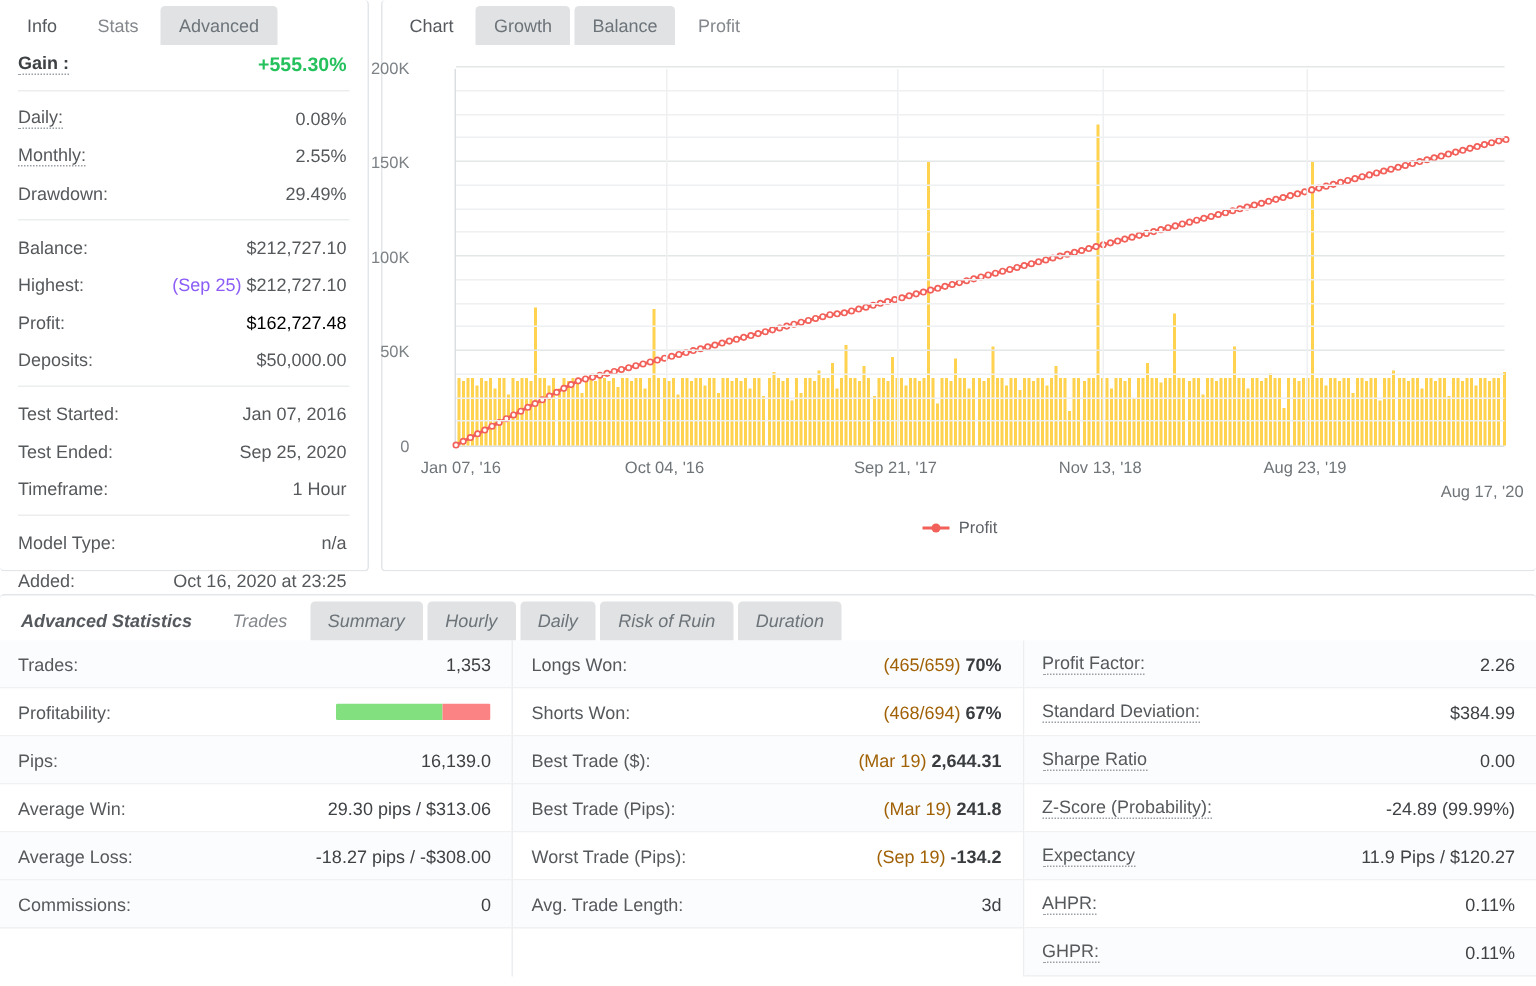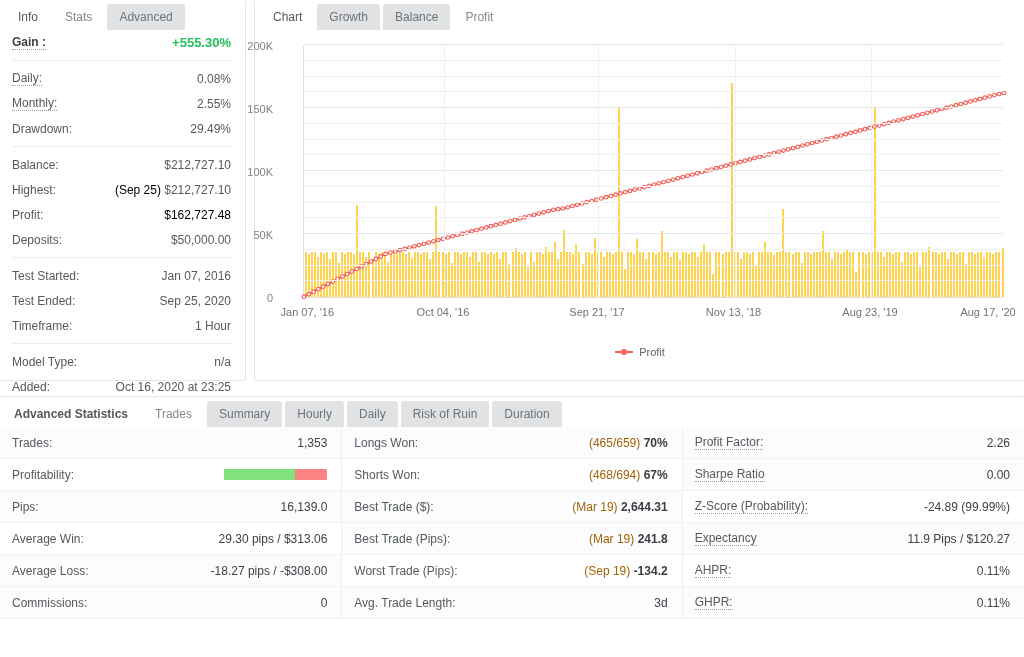--- a/index.html
+++ b/index.html
@@ -45,21 +45,21 @@
   .stat-list { position:absolute; left:0; top:30px; right:0; padding:0 0 4px 0; }
   .srow {
     display:flex; align-items:center; justify-content:space-between;
     padding:4px 14px 4px 12px; height:25px;
   }
   .srow .lbl { color:#56595c; font-size:12px; white-space:nowrap; }
   .srow .val { color:#56595c; font-size:12px; text-align:right; white-space:nowrap; }
   .srow.big .lbl { font-weight:bold; color:#3e4144; }
   .srow.big .val { font-weight:bold; color:#24c15c; font-size:13px; }
   .val .green { color:#000000; }
-  .val .muted { color:#000000; }
+  .val .muted { color:#8b5cf6; }
   .dotted { border-bottom:1px dotted #9aa0a6; line-height:13px; display:inline-block; }
   .grp-sep { height:1px; background:#ebedee; margin:5px 12px 5px 12px; }
 
   
   #chart-card { left:254px; top:0; width:770px; height:381px; border-top:none; border-right:none; }
   .c-tabs { position:absolute; left:0; top:2px; width:770px; }
   .chart-wrap { position:absolute; left:0; top:30px; width:770px; height:348px; }
   .plot {
     position:absolute; left:48px; top:16px; width:700px; height:252px;
     border-left:1px solid #dcdfe1; border-bottom:1px solid #dcdfe1;
@@ -85,21 +85,21 @@
     font-size:11px; color:#5e6267;
   }
   .legend .mk { display:inline-block; width:18px; height:2px; background:#f2605a; position:relative; }
   .legend .mk:after{
     content:''; position:absolute; left:6px; top:-2px; width:6px; height:6px;
     background:#f2605a; border-radius:50%;
   }
 
   
   #bottom-card { left:0; top:396px; width:1024px; height:261px; border-left:none; border-right:none; border-bottom:none; }
-  .b-tabs { position:absolute; left:0; top:2px; width:904px; }
+  .b-tabs { position:absolute; left:0; top:2px; width:904px;font-style:italic; }
   .btable { position:absolute; left:0; top:30px; width:1024px; display:flex; }
   .bcol { width:341.33px; }
   .bcol.mid { border-left:1px solid #eceef0; border-right:1px solid #eceef0; }
   .brow {
     display:flex; align-items:center; justify-content:space-between;
     height:32px; padding:0 14px 0 12px;
     border-bottom:1px solid #eff1f2;
     background:#fbfcfd;
   }
   .brow.alt { background:#ffffff; }
@@ -600,21 +600,21 @@
           <div class="ylab" style="top: 142px;">100K</div>
           <div class="ylab" style="top: 79px;">150K</div>
           <div class="ylab" style="top: 16px;">200K</div>
         </div>
       <div id="xlabels">
           <div class="xlab" style="left: 48px; top: 276px; transform: translateX(-42%);">Jan 07, '16</div>
           <div class="xlab" style="left: 188px; top: 276px;">Oct 04, '16</div>
           <div class="xlab" style="left: 342px; top: 276px;">Sep 21, '17</div>
           <div class="xlab" style="left: 478.5px; top: 276px;">Nov 13, '18</div>
           <div class="xlab" style="left: 615px; top: 276px;">Aug 23, '19</div>
-          <div class="xlab" style="left: 737.5px; top: 276px; transform: translateX(-58%);">Aug 17, '20</div>
+          <div class="xlab" style="left: 737.5px; top: 292px; transform: translateX(-58%);">Aug 17, '20</div>
         </div>
       <div class="legend">
         <span class="mk"></span>
         <span>Profit</span>
       </div>
     </div>
   </div>
 
   <div class="card" id="bottom-card">
     <div class="tabs b-tabs" id="bottom-tabs">
@@ -682,20 +682,24 @@
           <div class="brow">
             <span class="lbl">Avg. Trade Length:</span>
             <span class="val"><span>3d</span></span>
           </div>
         </div>
         <div class="bcol">
           <div class="brow">
             <span class="lbl"><span class="dotted">Profit Factor:</span></span>
             <span class="val"><span>2.26</span></span>
           </div>
+          <div class="brow alt">
+            <span class="lbl"><span class="dotted">Standard Deviation:</span></span>
+            <span class="val"><span>$384.99</span></span>
+          </div>
           <div class="brow">
             <span class="lbl"><span class="dotted">Sharpe Ratio</span></span>
             <span class="val"><span>0.00</span></span>
           </div>
           <div class="brow alt">
             <span class="lbl"><span class="dotted">Z-Score (Probability):</span></span>
             <span class="val"><span>-24.89 (99.99%)</span></span>
           </div>
           <div class="brow">
             <span class="lbl"><span class="dotted">Expectancy</span></span>

